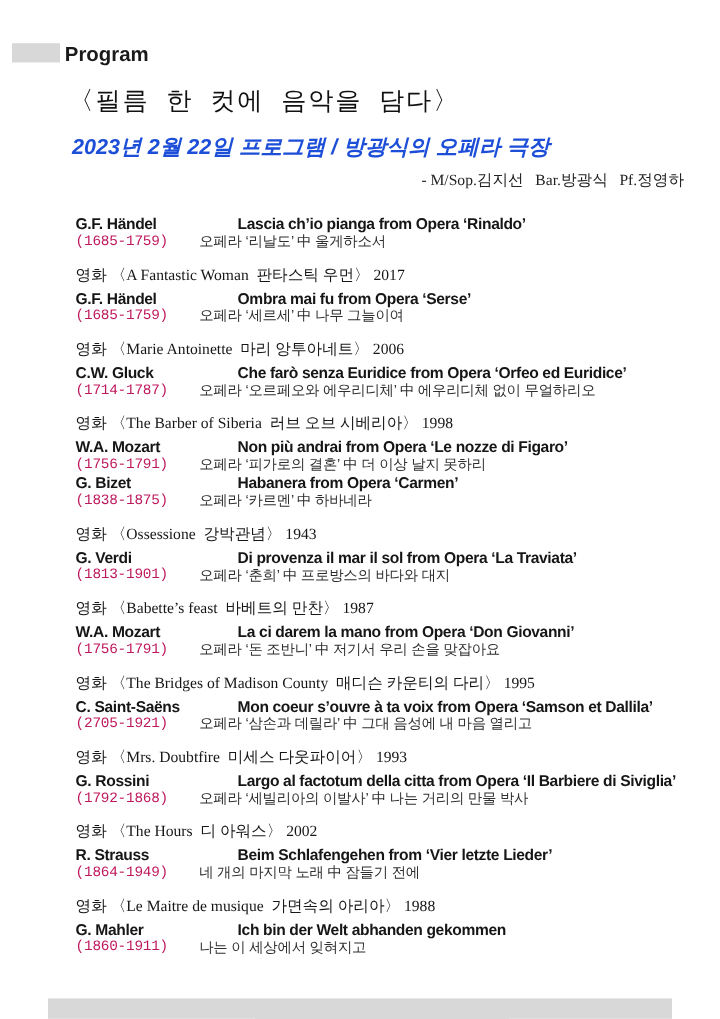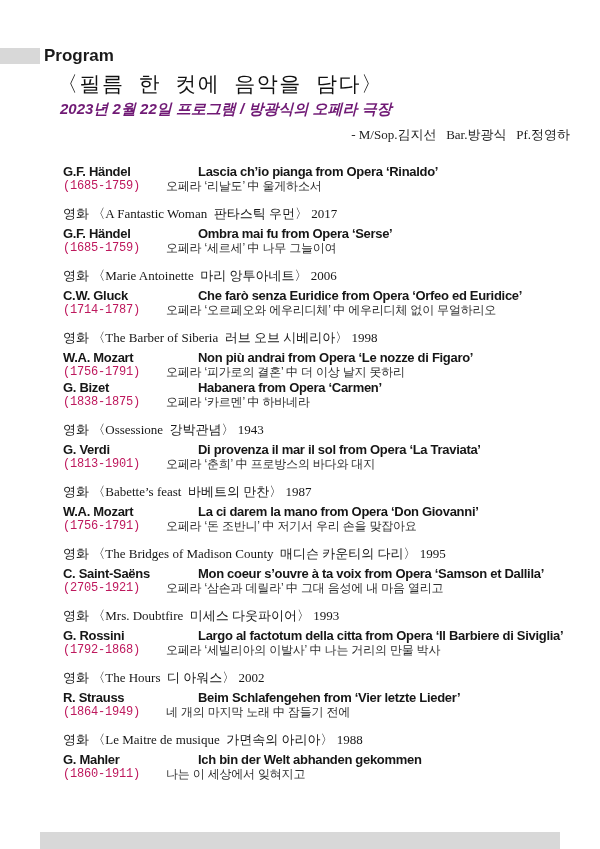--- a/index.html
+++ b/index.html
@@ -11,24 +11,24 @@
     width: 600px;
     height: 849px;
     position: relative;
     overflow: hidden;
     font-family: "Liberation Sans", sans-serif;
     color: #1a1a1a;
   }
   
   .page-header {
     position: absolute;
-    top: 46px;
+    top: 36px;
     left: 0;
     display: flex;
-    align-items: center;
+    padding-left: 10px;
   }
   .gray-marker {
     width: 40px;
     height: 16px;
     background: #d8d8d8;
     margin-right: 4px;
   }
   .program-label {
     font-size: 17px;
     font-weight: bold;
@@ -44,26 +44,26 @@
   }
   .concert-title {
     font-family: Liberation Mono, monospace;
     font-size: 21px;
     letter-spacing: 1.5px;
     color: #111;
     margin-left: -6px;
     white-space: pre;
   }
   .concert-subtitle {
-    font-size: 15px;
+    font-size: 18px;
     font-weight: bold;
     font-style: italic;
-    margin-top: 2px;
+    margin-top: 12px;
     margin-left: -3px;
-    color: #701a75;
+    color: #1d4ed8;
     white-space: pre;
   }
   .concert-performers {
     font-family: "Liberation Serif", serif;
     font-size: 13px;
     color: #222;
     text-align: right;
     margin-top: 7px;
     white-space: pre;
   }

